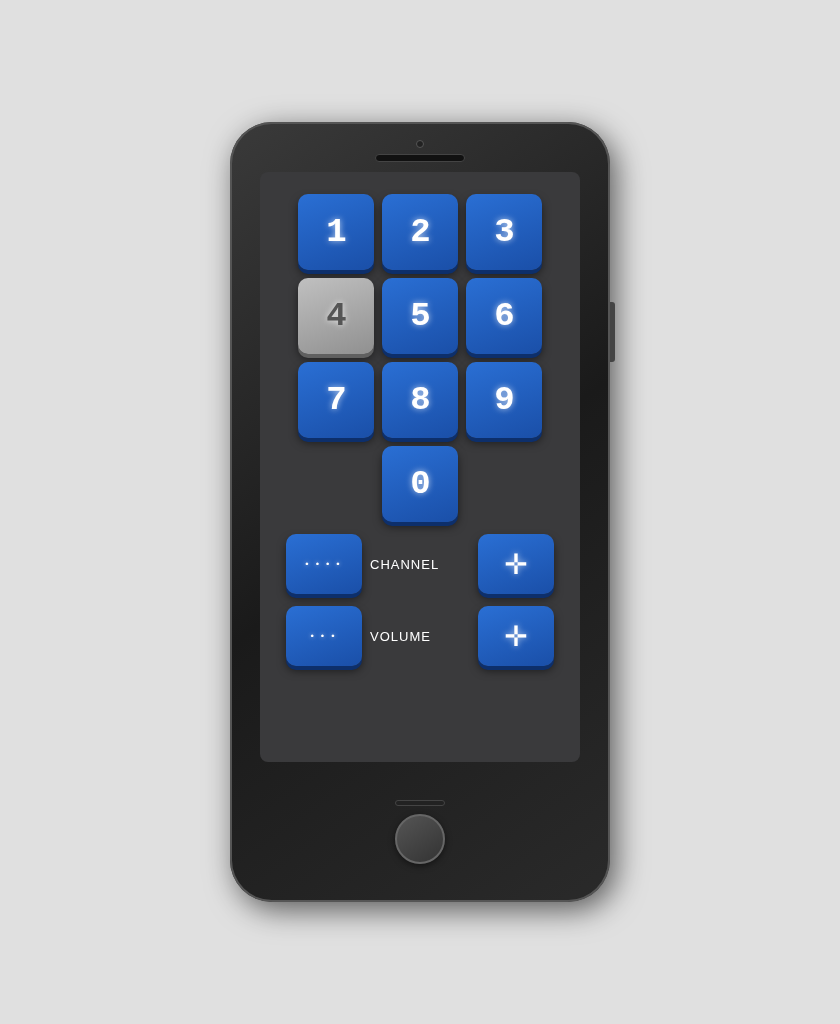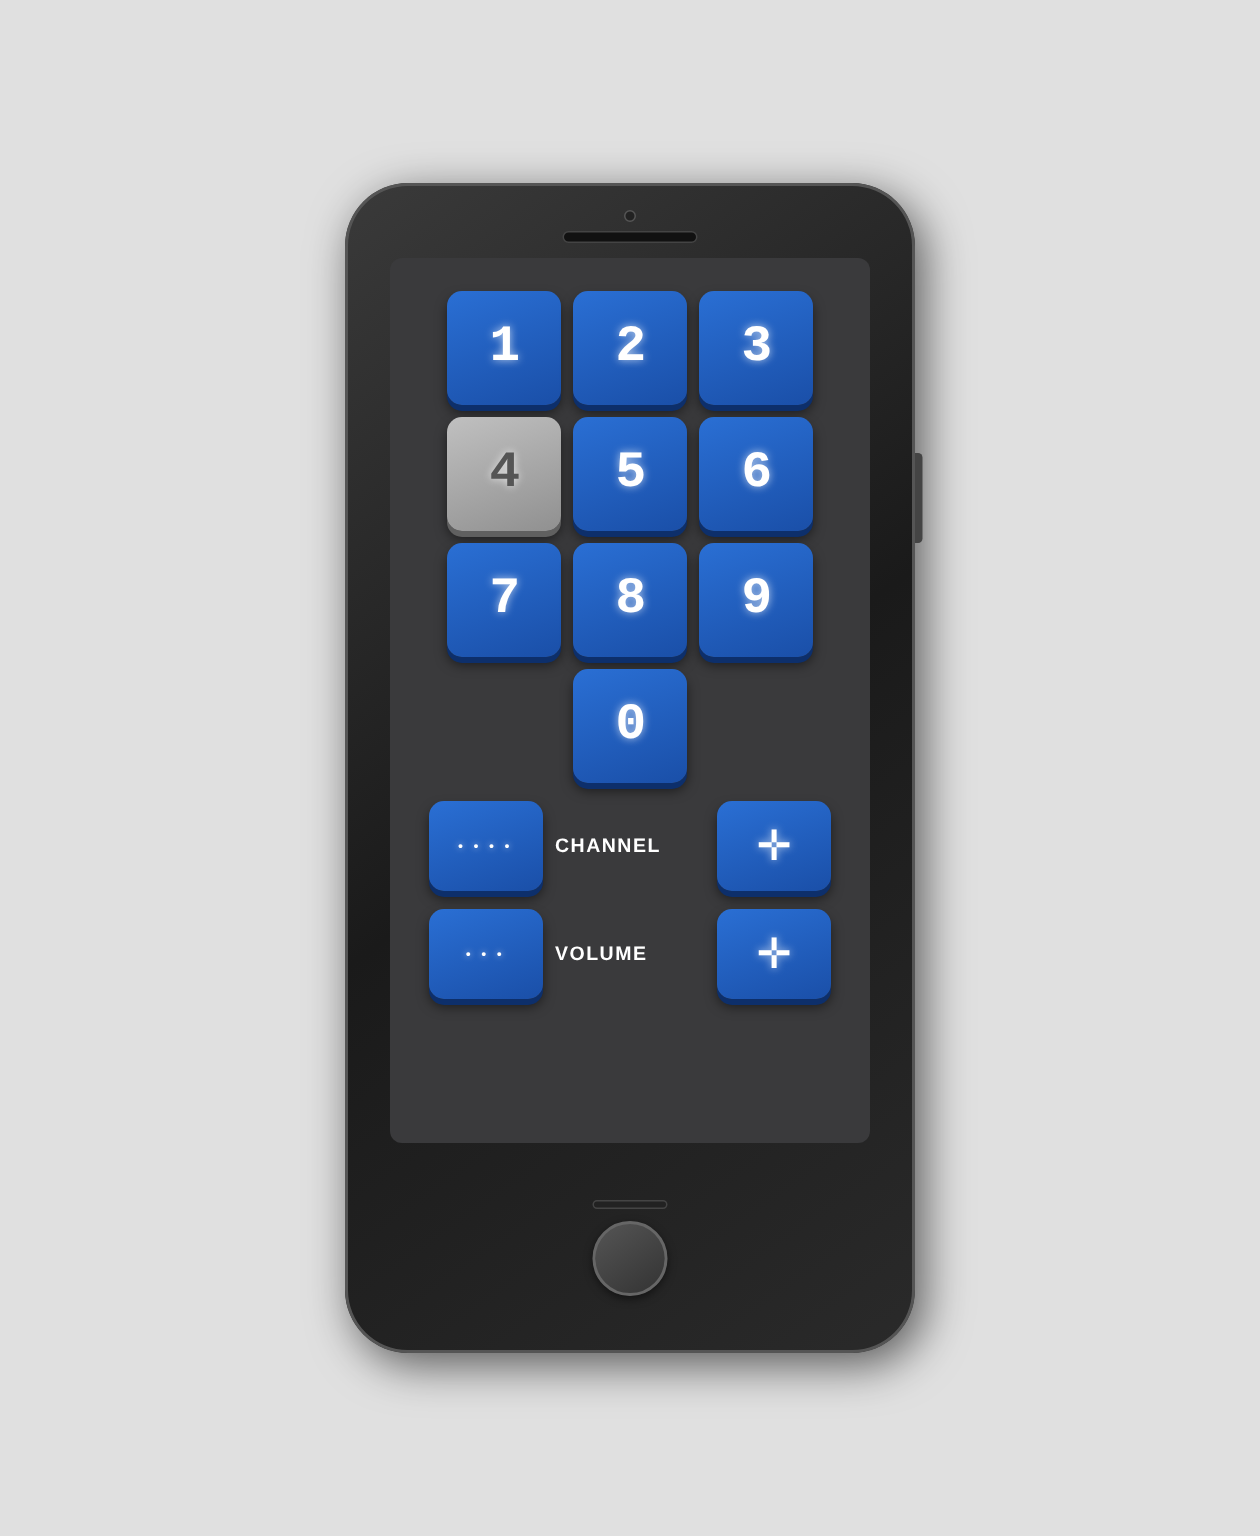--- a/index.html
+++ b/index.html
@@ -119,21 +119,21 @@
       display: grid;
       grid-template-columns: 76px 100px 76px;
       gap: 8px;
       align-items: center;
       margin-top: 2px;
     }
 
     .control-label {
       color: white;
       font-size: 13px;
-      font-weight: bold;
+      font-weight: normal;
       text-align: center;
       letter-spacing: 1px;
       font-family: Arial, sans-serif;
     }
 
     .ctrl-btn {
       width: 76px;
       height: 60px;
       border-radius: 10px;
       background: linear-gradient(160deg, #2a6fd4, #1a4fa8);

